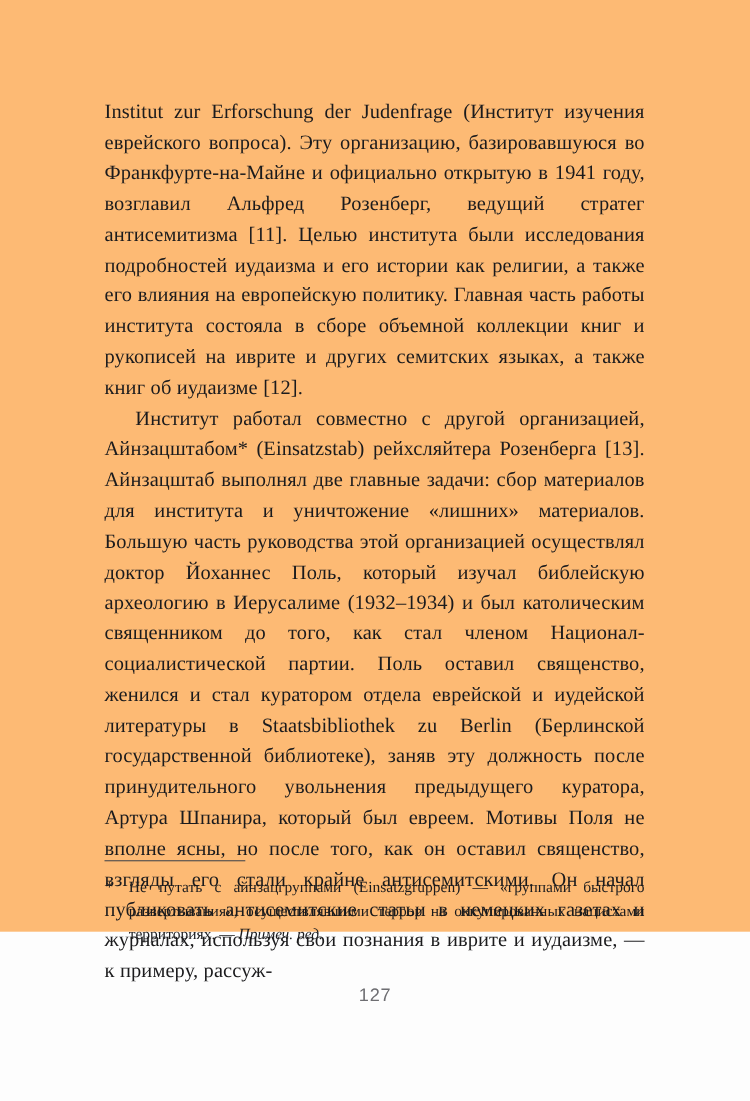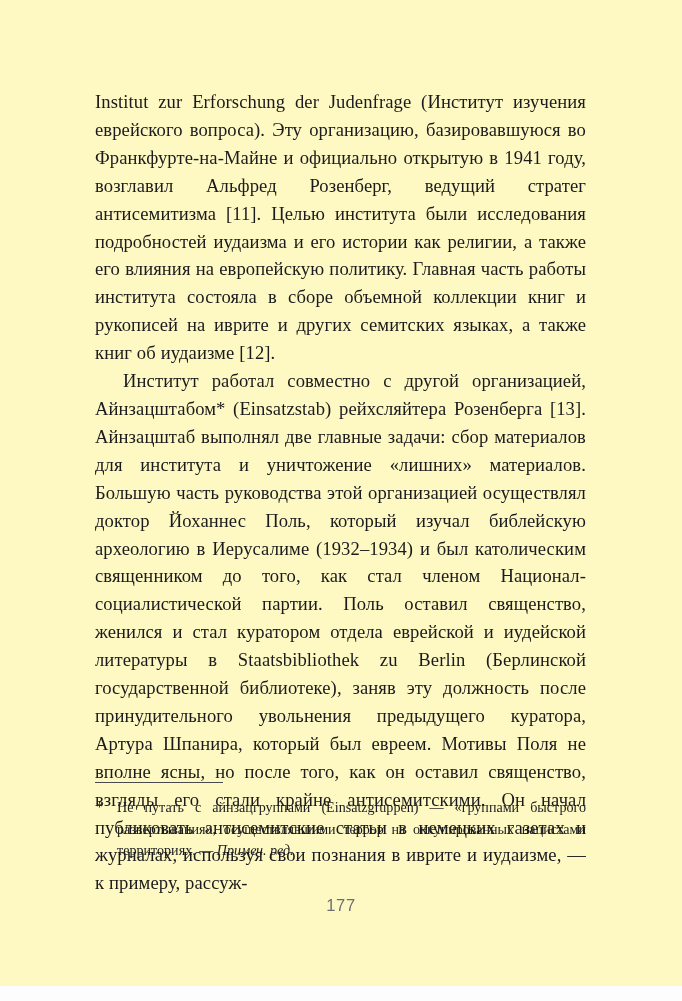--- a/index.html
+++ b/index.html
@@ -13,23 +13,23 @@
     background: #fdfdfd;
     font-family: "Liberation Serif", "DejaVu Serif", serif;
     color: #1b1b1d;
     -webkit-font-smoothing: antialiased;
     overflow: hidden;
   }
 
   .page {
     position: relative;
     width: 682px;
-    height: 986px;
+    height: 847px;
     box-sizing: border-box;
-    background: #fef9c3;
+    background: #fdba74;
   }
 
   
   .text-column {
     position: absolute;
     left: 95px;
     top: 88px;
     width: 491px;
   }
 
@@ -116,15 +116,15 @@
   <div class="footnote-block">
 
     <hr class="footnote-rule">
 
     <p class="footnote">
       <span class="footnote-marker">*</span><span>Не путать с айнзацгруппами (Einsatzgruppen) — «группами быстрого развертывания», осуществлявшими террор на оккупированных нацистами территориях. — </span><em>Примеч. ред.</em>
     </p>
 
   </div>
 
-  <div class="folio">177</div>
+  <div class="folio">127</div>
 
 </div>
 
 </body></html>

